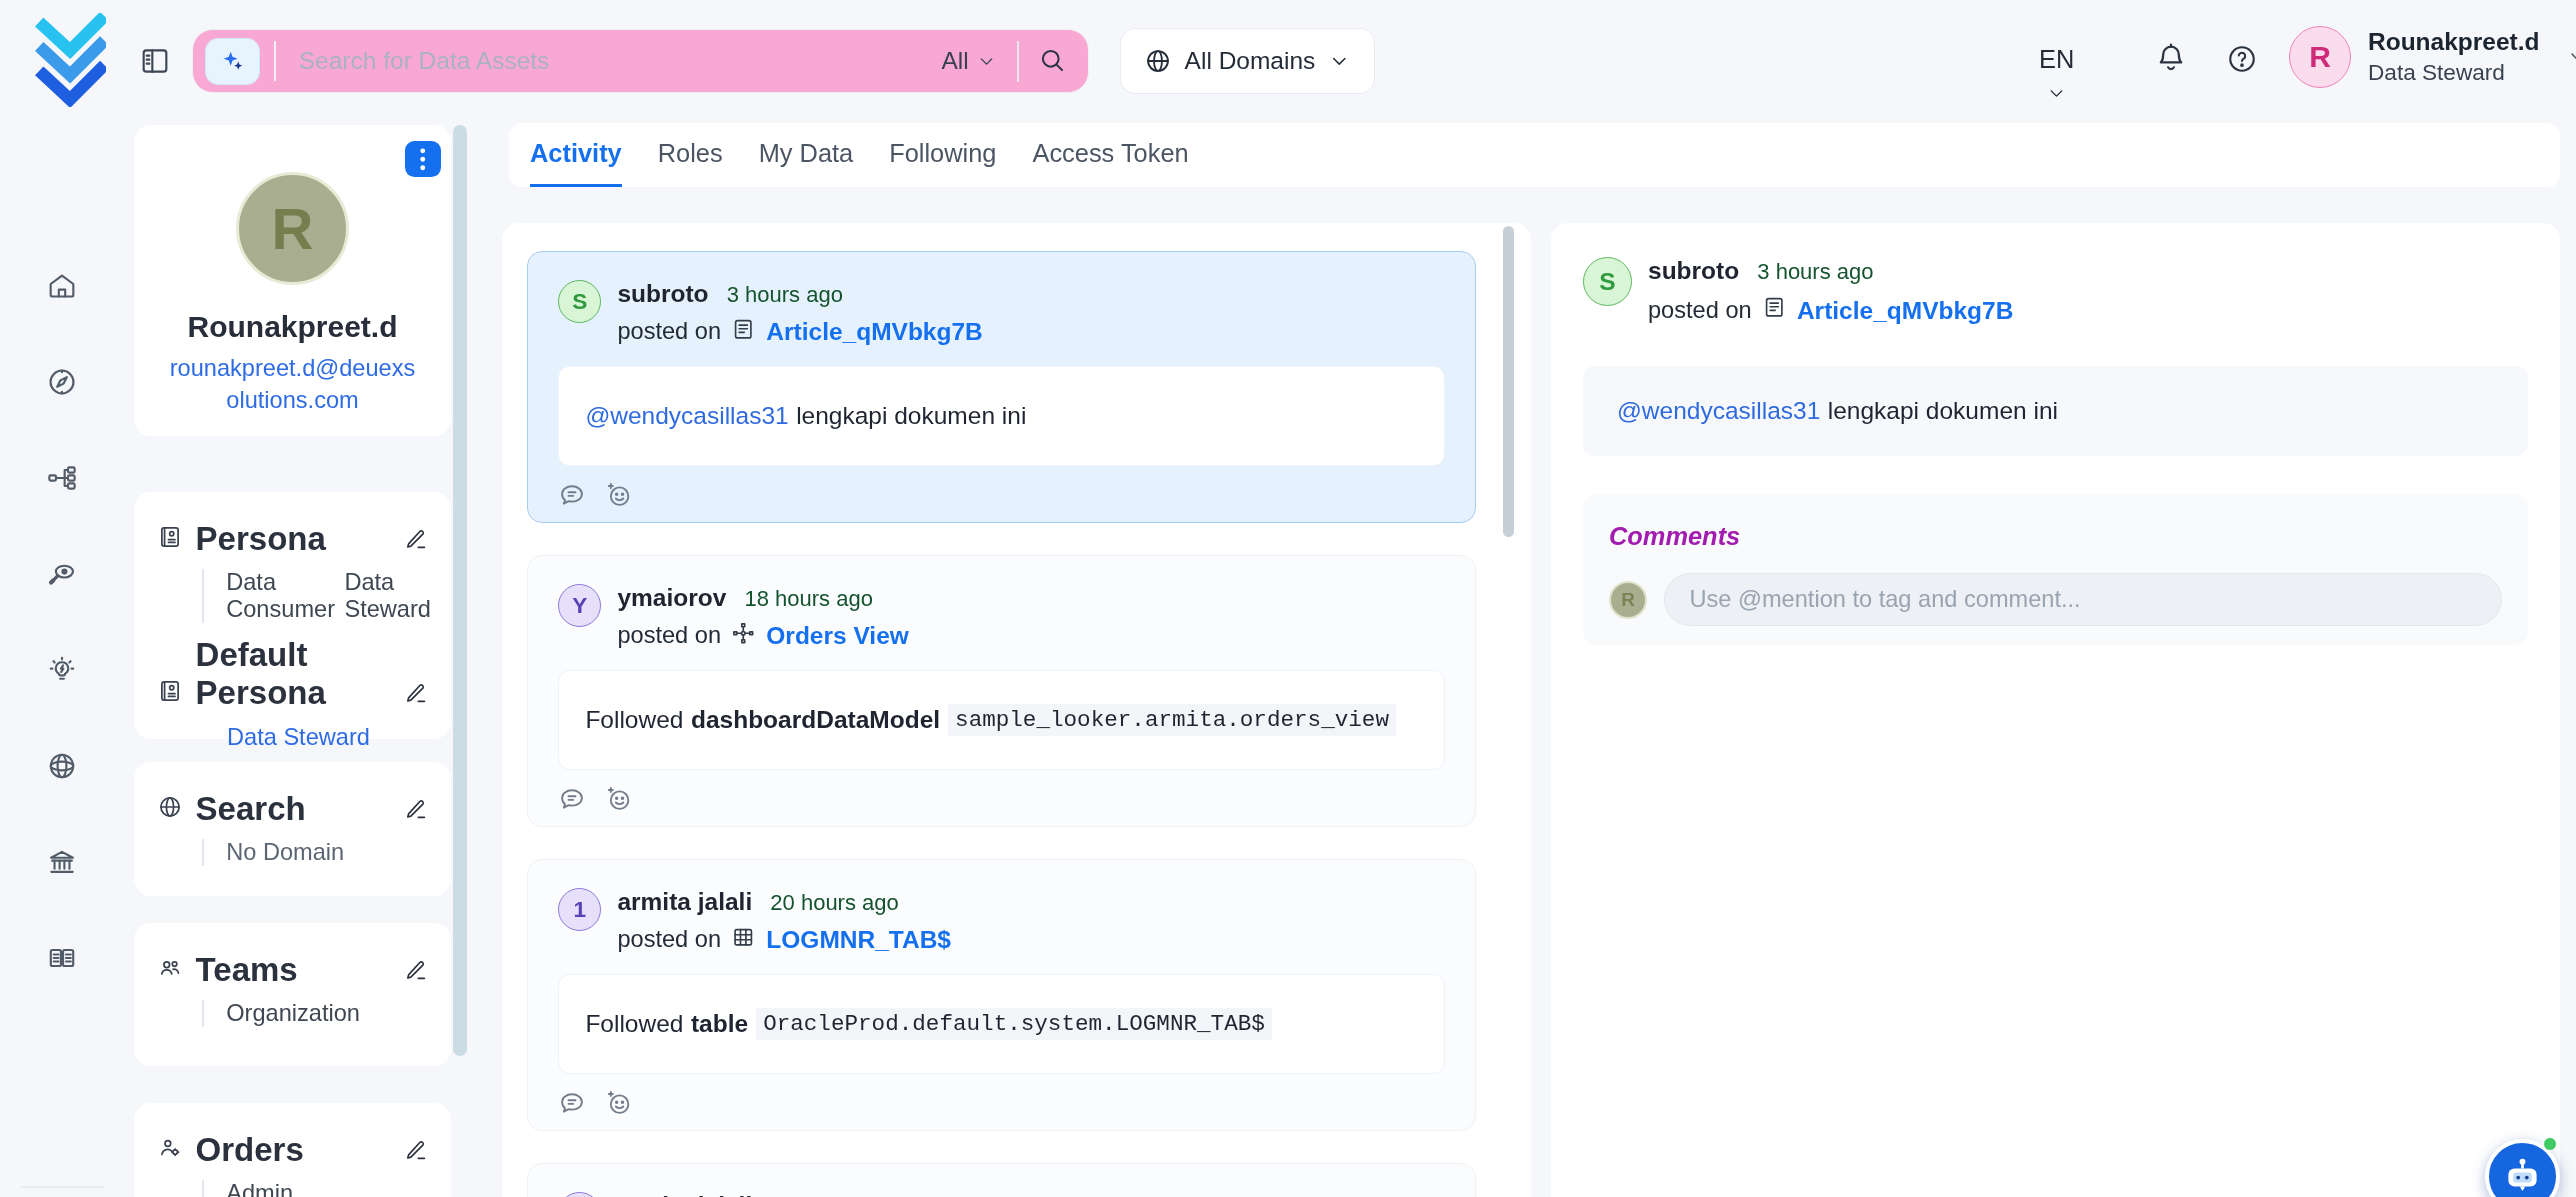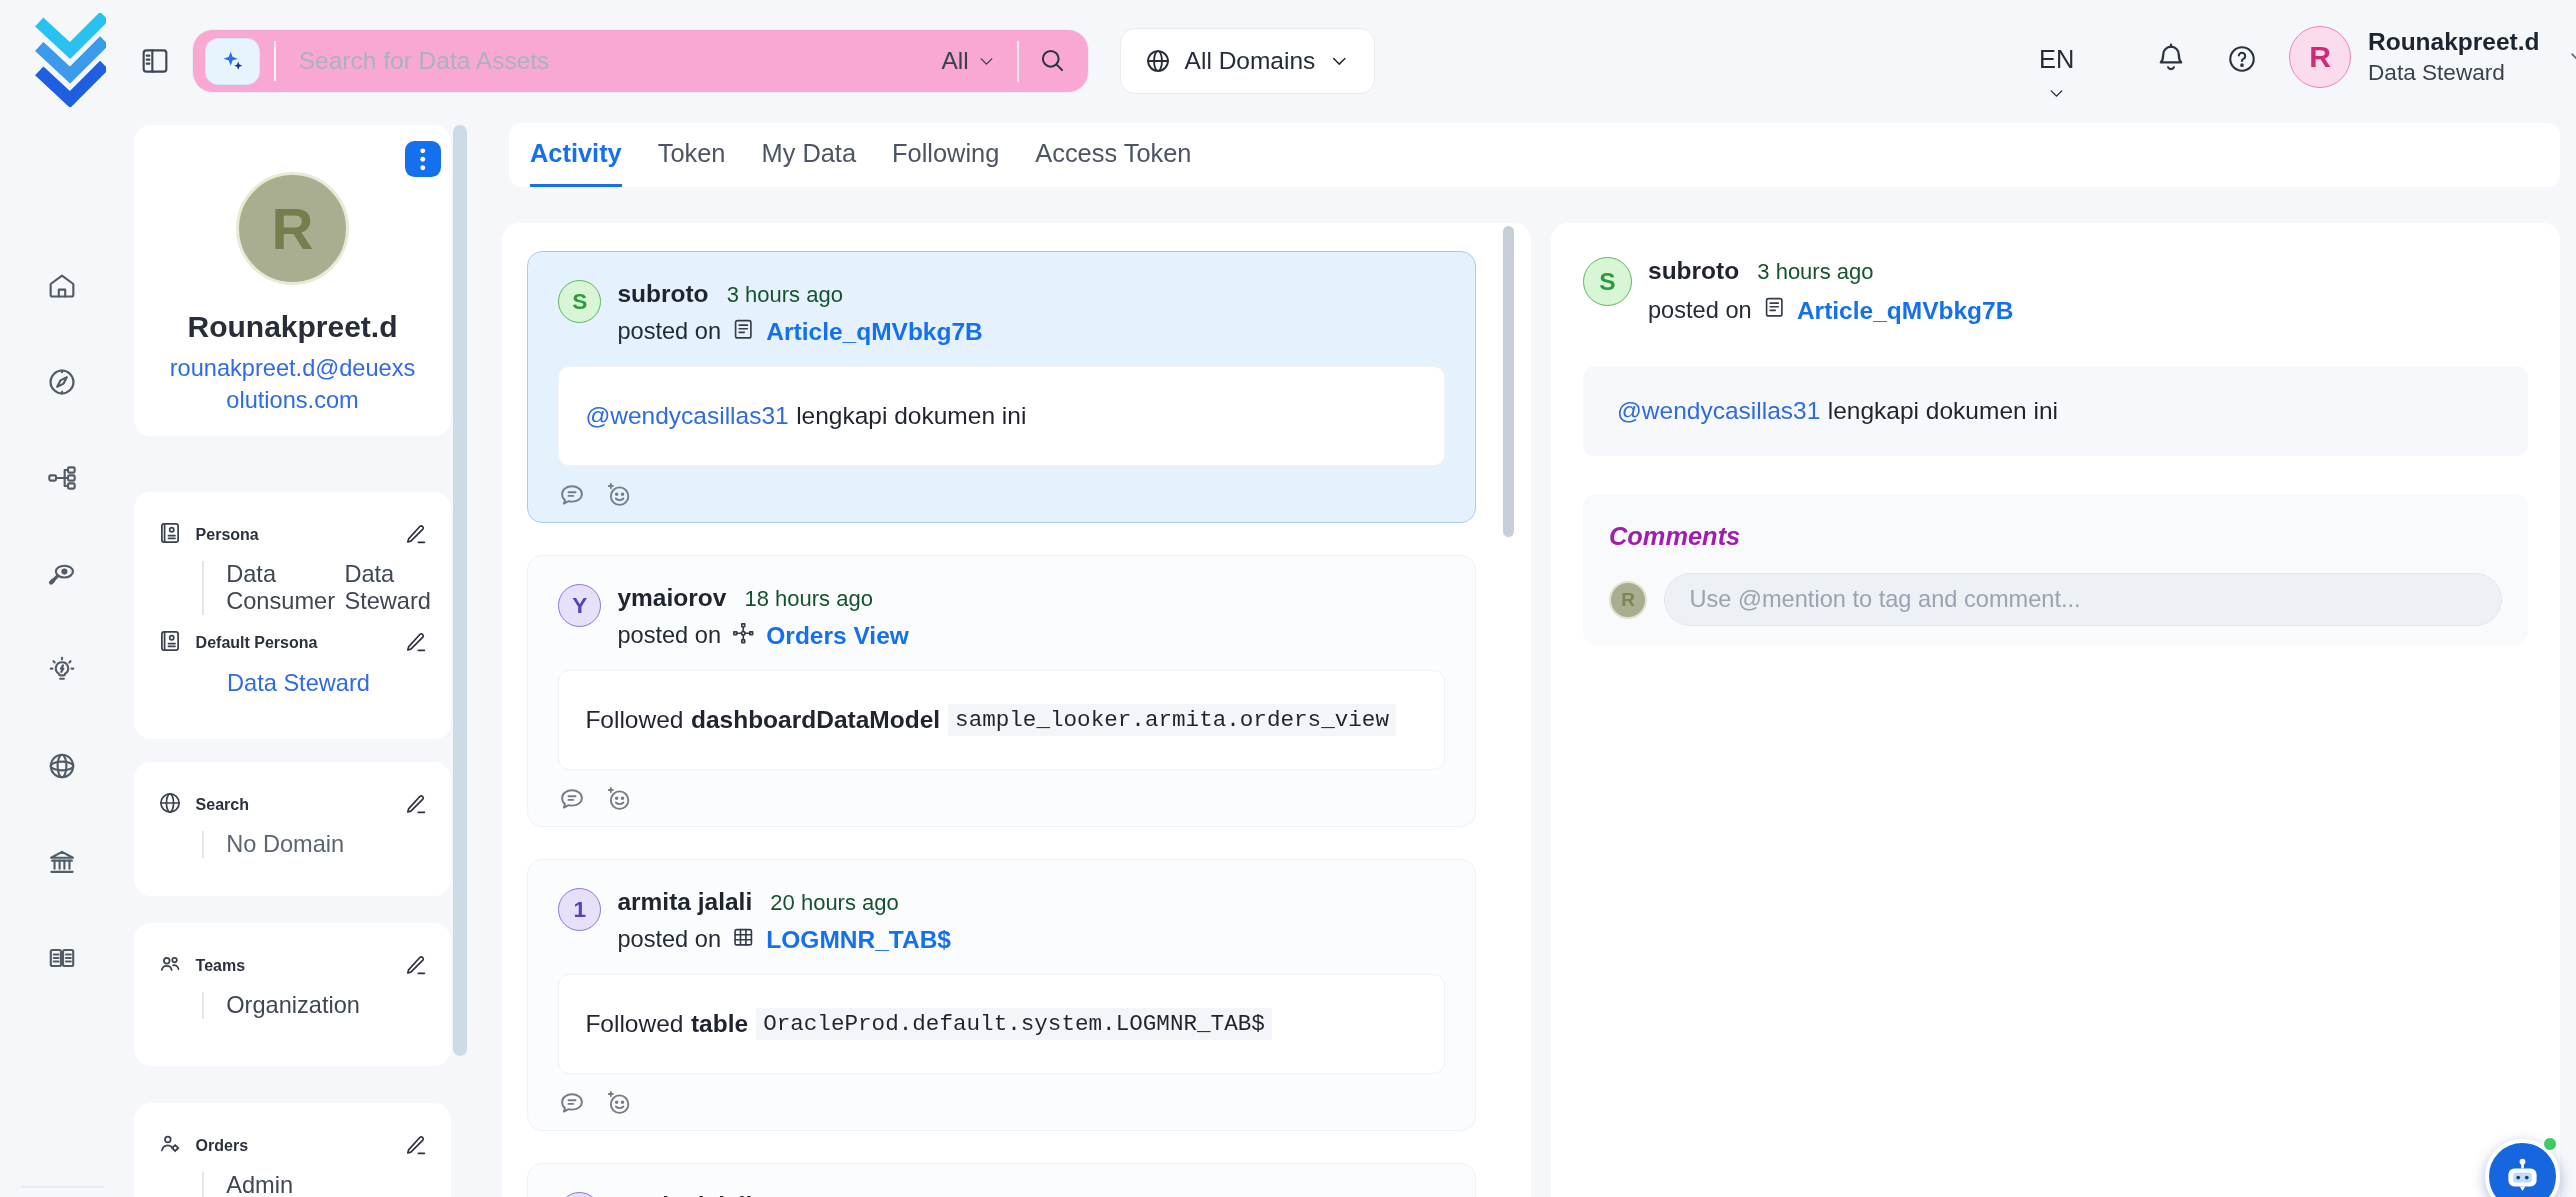--- a/index.html
+++ b/index.html
@@ -48,21 +48,21 @@
   .pcard { position:absolute; left:134px; width:317px; background:#fff; border-radius:17px; }
   .card-id { top:125px; height:311px; text-align:center; }
   .kebab-btn { position:absolute; right:10.4px; top:16px; width:36px; height:36px; background:#1570ef;
     border-radius:9.4px; display:flex; align-items:center; justify-content:center; cursor:pointer; }
   .big-avatar { width:113px; height:113px; margin:47px auto 0; background:#a9ae90; color:#767d4e;
     border:3.8px solid #e7ebd6; font-size:58px; }
   .p-name { margin-top:24.5px; font-size:30px; font-weight:bold; color:#272e3a; }
   .p-email { margin-top:9.4px; padding:0 34px; font-size:23.6px; line-height:1.35; color:#2e6be5;
     word-break:break-all; cursor:pointer; }
   .sec { padding:28px 22.6px 0; }
-  .sec-row { display:flex; align-items:center; gap:13px; font-size:16px; font-weight:600; color:#2b323d; }
+  .sec-row { display:flex; align-items:flex-end; gap:13px; font-size:33px; font-weight:600; color:#2b323d; }
   .sec-row .tico { color:#3a4250; flex:none; }
   .pencil { margin-left:auto; color:#2b323d; cursor:pointer; flex:none; }
   .sub { margin:11.3px 0 5.7px 45px; padding-left:22.6px; border-left:2.8px solid #e3e7ed; display:flex;
     flex-direction:row; gap:9.4px; font-size:23.6px; color:#3f4752; }
   .sub.noline { border-left:none; padding-left:25.4px; }
   .blue { color:#2e6be5; cursor:pointer; }
   .card-persona { top:492px; height:247px; }
   .card-domains { top:762px; height:134px; }
   .card-teams { top:923px; height:143px; }
   .card-roles { top:1103px; height:132px; }
@@ -413,21 +413,21 @@
         <span>Admin</span>
       </div>
     </div>
   </div>
 
   <div class="left-scroll"></div>
 </aside>
 
 <div class="tabbar">
   <div class="tab active">Activity</div>
-  <div class="tab">Token</div>
+  <div class="tab">Roles</div>
   <div class="tab">My Data</div>
   <div class="tab">Following</div>
   <div class="tab">Access Token</div>
 </div>
 
 <section class="feed">
 
   <article class="fcard selected">
     <div class="fhead">
       <div class="avatar av-s av-green">S</div>

